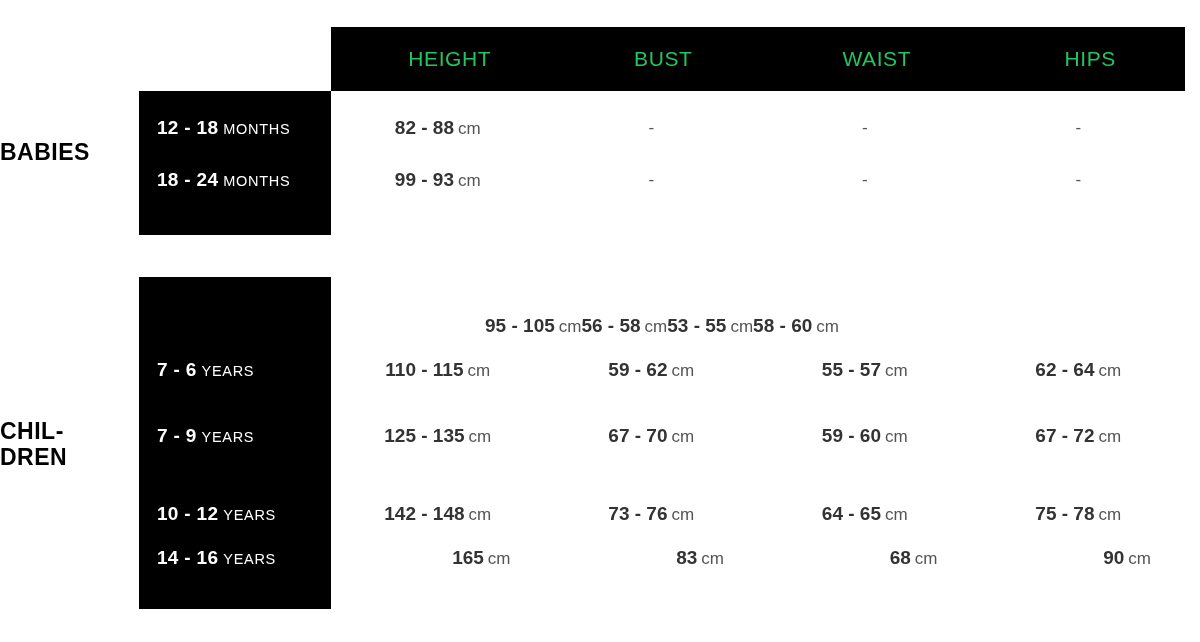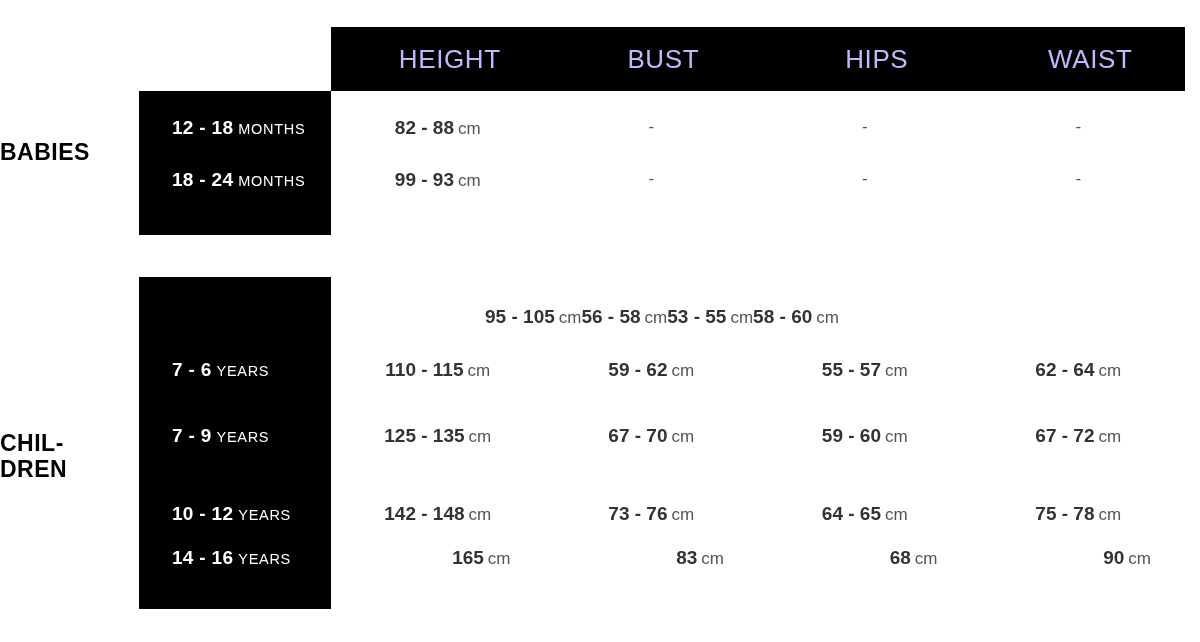--- a/index.html
+++ b/index.html
@@ -29,22 +29,22 @@
     top: 27px;
     width: 854px;
     height: 64px;
     background: #000000;
     display: flex;
     align-items: center;
   }
   .header-cell {
     flex: 1 1 0;
     text-align: center;
-    color: #c4b5fd;
-    font-size: 26px;
+    color: #22c55e;
+    font-size: 21px;
     letter-spacing: 0.6px;
     font-weight: 400;
     padding-left: 24px;
   }
 
   
   .label-col {
     position: absolute;
     left: 139px;
     width: 192px;
@@ -64,52 +64,53 @@
     position: absolute;
     left: 0;
     width: 161px;
     text-align: left;
     font-weight: bold;
     font-size: 23px;
     letter-spacing: 0.5px;
     line-height: 1.12;
   }
   .group-name.babies { top: 140px; }
-  .group-name.children { top: 431px; }
+  .group-name.children { top: 419px; }
 
   
   .row {
     position: absolute;
     left: 139px;
     width: 1046px;
     height: 62px;
     display: flex;
     align-items: center;
   }
   .row .age {
     width: 192px;
     box-sizing: border-box;
-    padding-left: 33px;
+    padding-left: 18px;
     color: #ffffff;
     white-space: nowrap;
   }
   .row .age .num {
     font-weight: bold;
     font-size: 19px;
     letter-spacing: 0.3px;
   }
   .row .age .unit {
     font-size: 14.5px;
     letter-spacing: 0.7px;
     margin-left: 5px;
   }
 
   .row .cells {
     flex: 1 1 auto;
     display: flex;
+    align-items: center;
   }
   .cell {
     flex: 1 1 0;
     text-align: center;
     color: #3a3a3a;
     white-space: nowrap;
   }
   .cell .val {
     font-weight: bold;
     font-size: 19px;
@@ -138,22 +139,22 @@
   #row-c5 { top: 527px; }
 </style>
 </head>
 <body>
 
 <div class="sheet">
 
   <div class="header-band">
     <div class="header-cell">HEIGHT</div>
     <div class="header-cell">BUST</div>
+    <div class="header-cell">WAIST</div>
     <div class="header-cell">HIPS</div>
-    <div class="header-cell">WAIST</div>
   </div>
 
   <div class="label-col babies"></div>
   <div class="label-col children"></div>
 
   <div class="group-name babies">BABIES</div>
   <div class="group-name children"><span>CHIL-<br>DREN</span></div>
 
   <div class="row babies" id="row-b1">
     <div class="age">

